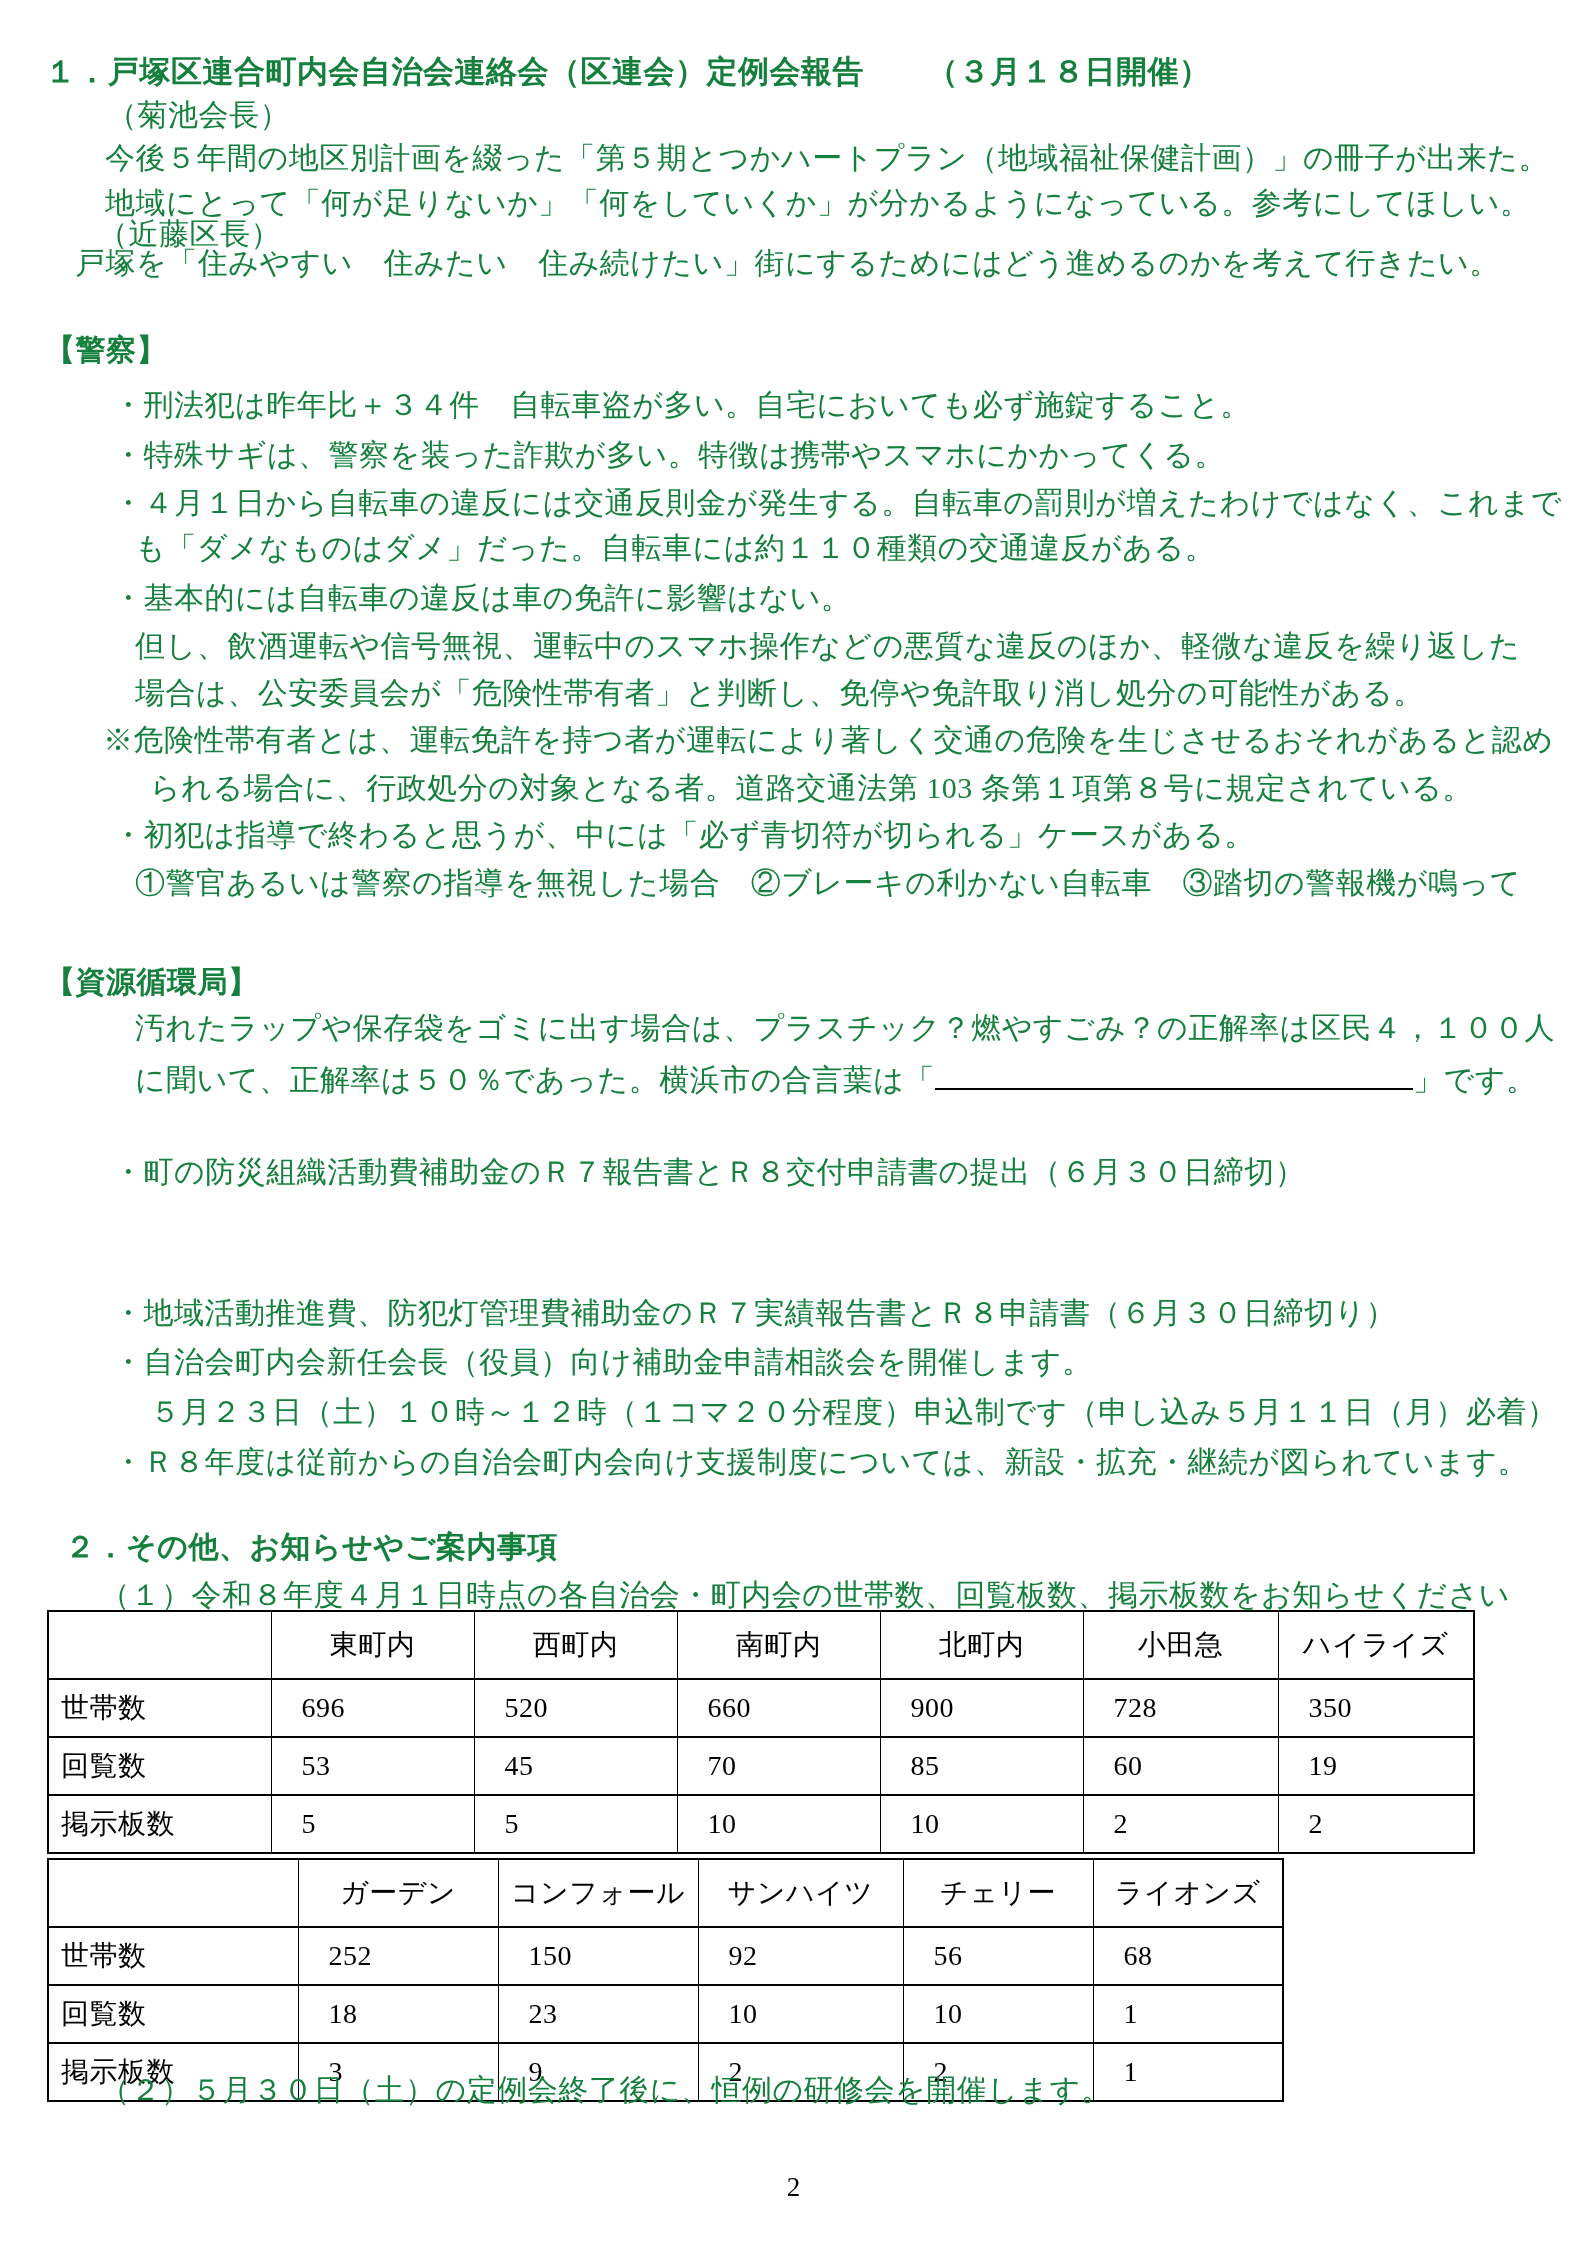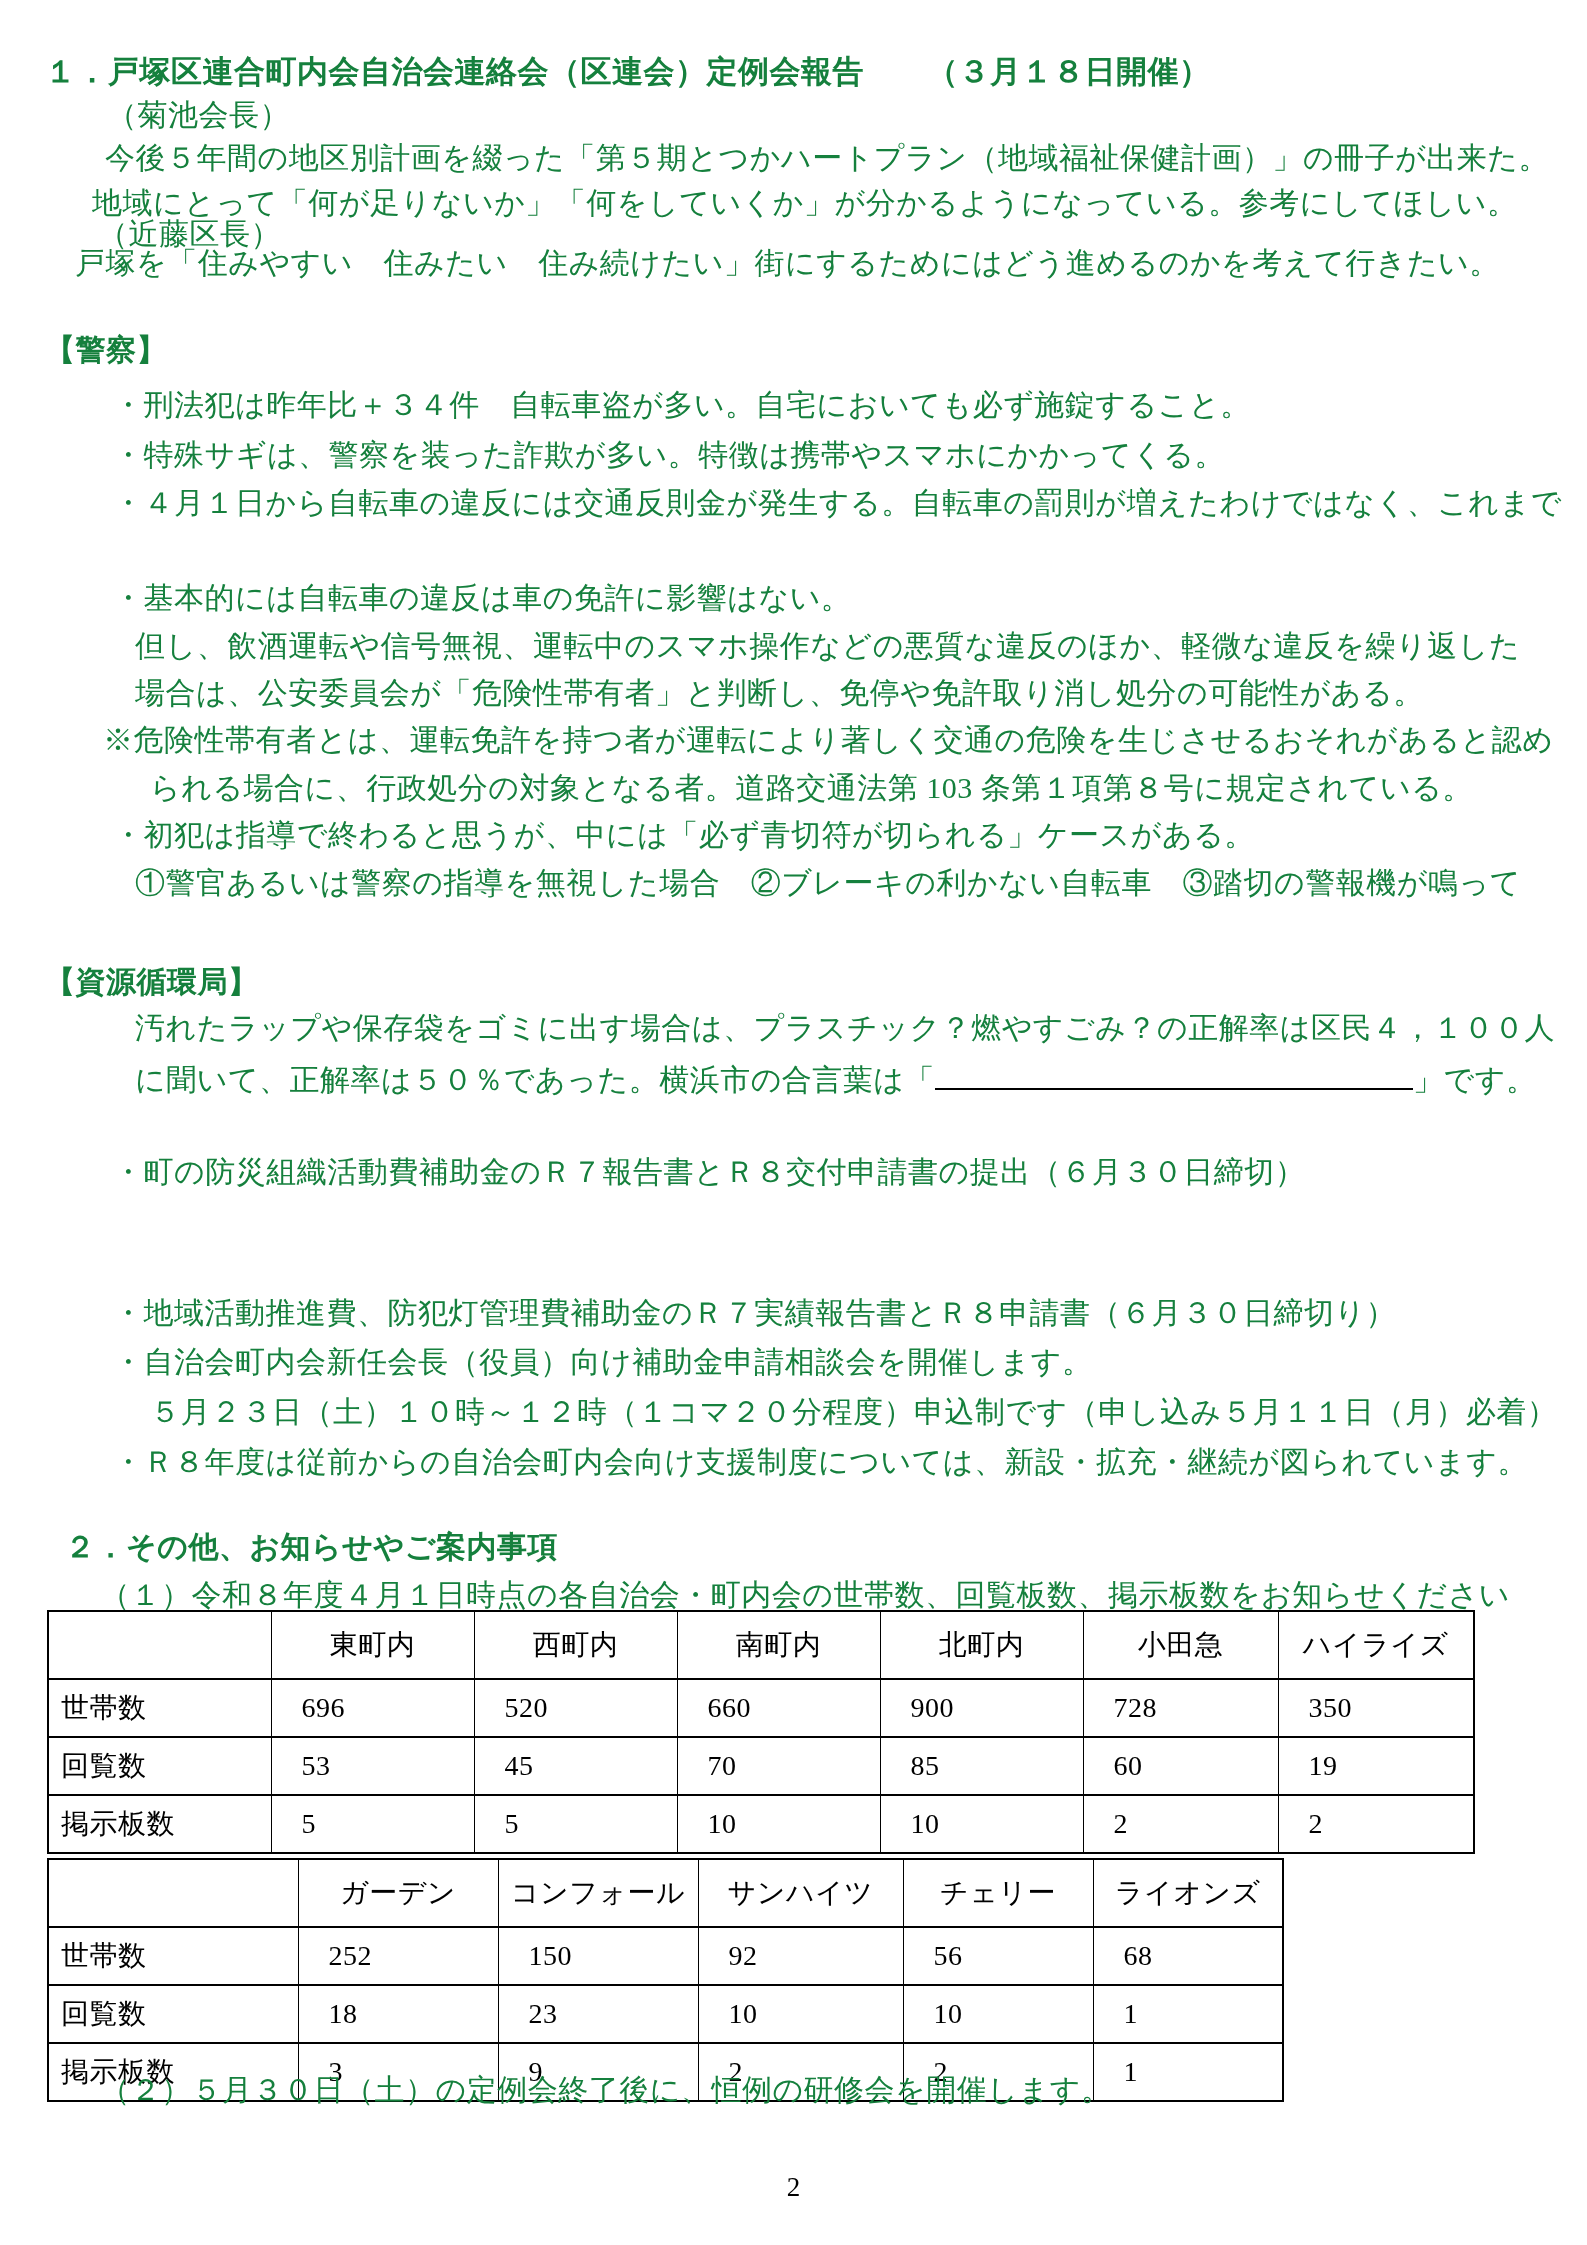--- a/index.html
+++ b/index.html
@@ -76,28 +76,29 @@
   }
 </style>
 </head>
 <body>
 
 <div class="page">
 
   <div class="line h1" style="top:52px;left:45px">１．戸塚区連合町内会自治会連絡会（区連会）定例会報告　　（３月１８日開催）</div>
   <div class="line" style="top:95px;left:107px">（菊池会長）</div>
   <div class="line" style="top:138px;left:105px">今後５年間の地区別計画を綴った「第５期とつかハートプラン（地域福祉保健計画）」の冊子が出来た。</div>
-  <div class="line" style="top:183px;left:92px">地域にとって「何が足りないか」「何をしていくか」が分かるようになっている。参考にしてほしい。</div>
+  <div class="line" style="top:183px;left:105px">地域にとって「何が足りないか」「何をしていくか」が分かるようになっている。参考にしてほしい。</div>
   <div class="line" style="top:214px;left:98px">（近藤区長）</div>
   <div class="line" style="top:243px;left:75px">戸塚を「住みやすい　住みたい　住み続けたい」街にするためにはどう進めるのかを考えて行きたい。</div>
 
   <div class="line sect" style="top:330px;left:45px">【警察】</div>
   <div class="line" style="top:385px;left:113px">・刑法犯は昨年比＋３４件　自転車盗が多い。自宅においても必ず施錠すること。</div>
   <div class="line" style="top:435px;left:113px">・特殊サギは、警察を装った詐欺が多い。特徴は携帯やスマホにかかってくる。</div>
   <div class="line" style="top:483px;left:113px">・４月１日から自転車の違反には交通反則金が発生する。自転車の罰則が増えたわけではなく、これまで</div>
+  <div class="line" style="top:528px;left:135px">も「ダメなものはダメ」だった。自転車には約１１０種類の交通違反がある。</div>
   <div class="line" style="top:578px;left:113px">・基本的には自転車の違反は車の免許に影響はない。</div>
   <div class="line" style="top:626px;left:135px">但し、飲酒運転や信号無視、運転中のスマホ操作などの悪質な違反のほか、軽微な違反を繰り返した</div>
   <div class="line" style="top:673px;left:135px">場合は、公安委員会が「危険性帯有者」と判断し、免停や免許取り消し処分の可能性がある。</div>
   <div class="line" style="top:720px;left:103px">※危険性帯有者とは、運転免許を持つ者が運転により著しく交通の危険を生じさせるおそれがあると認め</div>
   <div class="line" style="top:768px;left:150px">られる場合に、行政処分の対象となる者。道路交通法第 103 条第１項第８号に規定されている。</div>
   <div class="line" style="top:815px;left:113px">・初犯は指導で終わると思うが、中には「必ず青切符が切られる」ケースがある。</div>
   <div class="line" style="top:863px;left:135px">①警官あるいは警察の指導を無視した場合　②ブレーキの利かない自転車　③踏切の警報機が鳴って</div>
 
   <div class="line sect" style="top:962px;left:45px">【資源循環局】</div>
   <div class="line" style="top:1008px;left:135px">汚れたラップや保存袋をゴミに出す場合は、プラスチック？燃やすごみ？の正解率は区民４，１００人</div>

